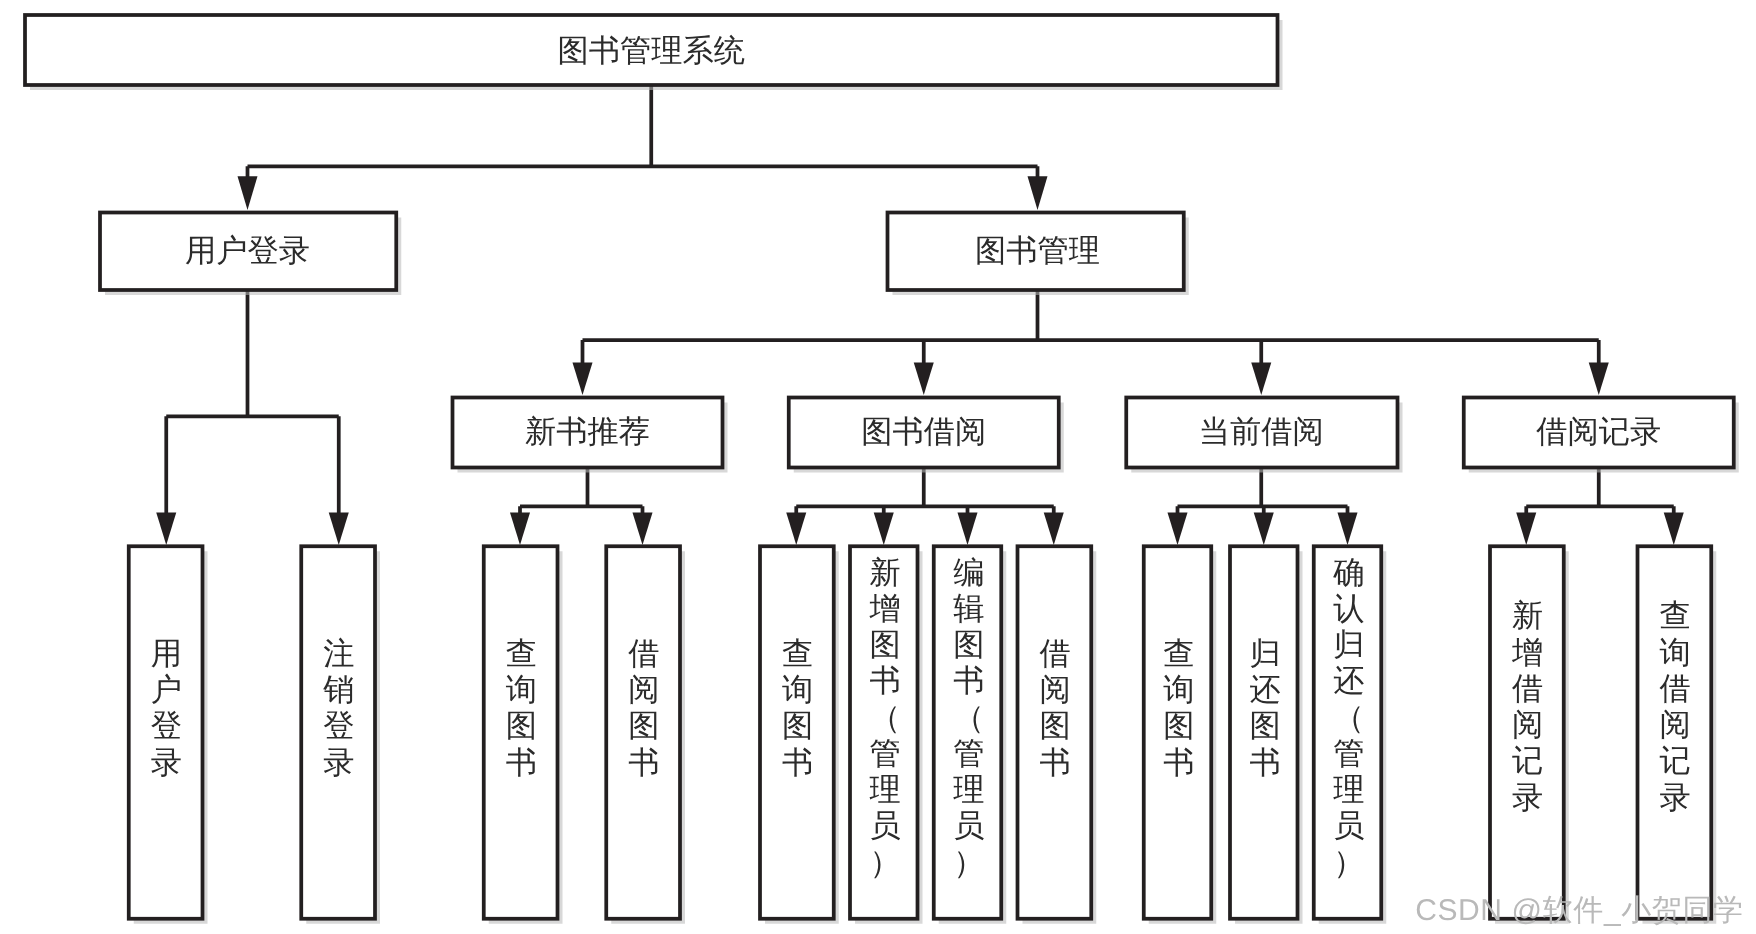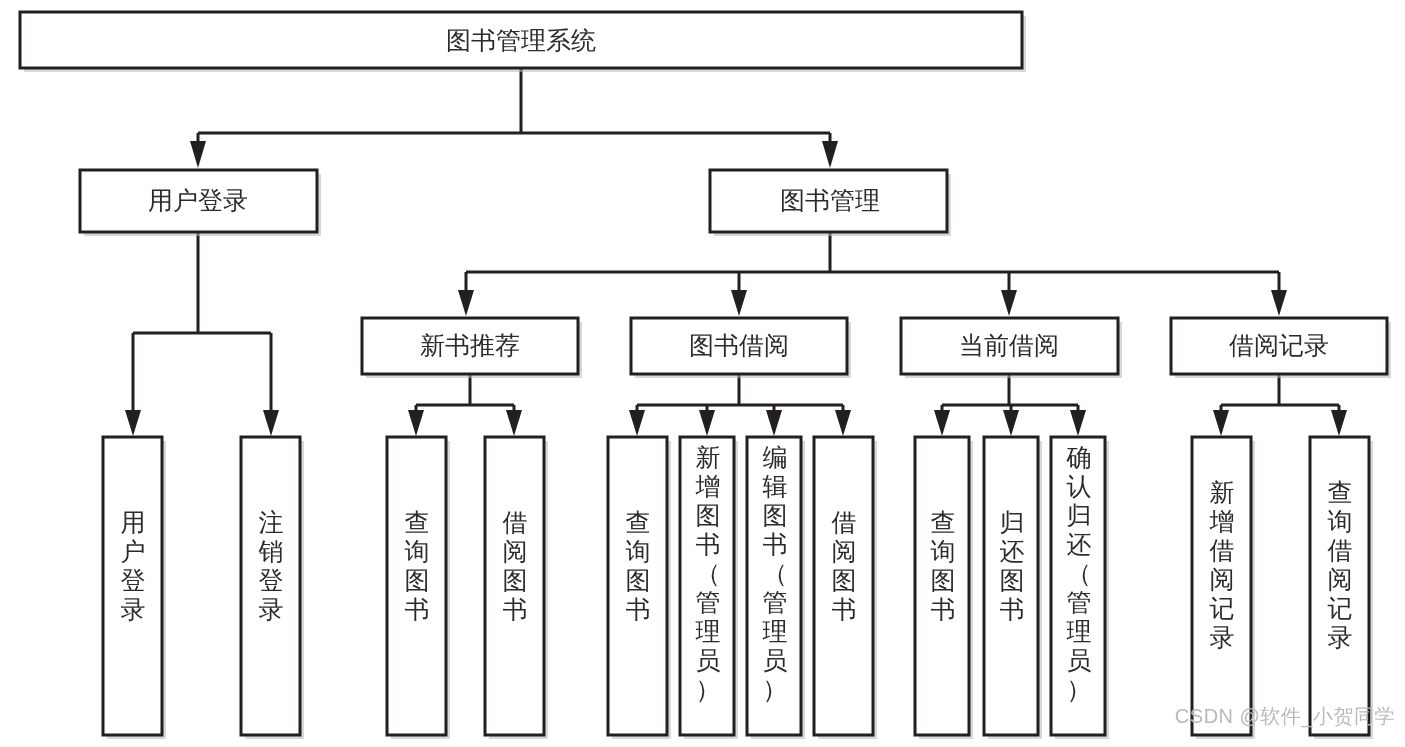--- a/index.html
+++ b/index.html
@@ -55,23 +55,23 @@
   }
   .node-text-v {
     fill: #2b2b2b;
     font-family: "Liberation Sans", "DejaVu Sans", sans-serif;
     font-size: 25px;
     text-anchor: middle;
   }
   .watermark {
     position: absolute;
     right: 10px;
-    bottom: 17px;
-    font-family: "Liberation Sans", "DejaVu Sans", sans-serif;
-    font-size: 20px;
+    bottom: 3px;
+    font-family: "Liberation Sans", "DejaVu Sans", sans-serif;
+    font-size: 24px;
     color: #b9b9b9;
     letter-spacing: 0.5px;
     white-space: nowrap;
     user-select: none;
   }
 </style>
 </head>
 <body>
 
 <div id="diagram-root">

